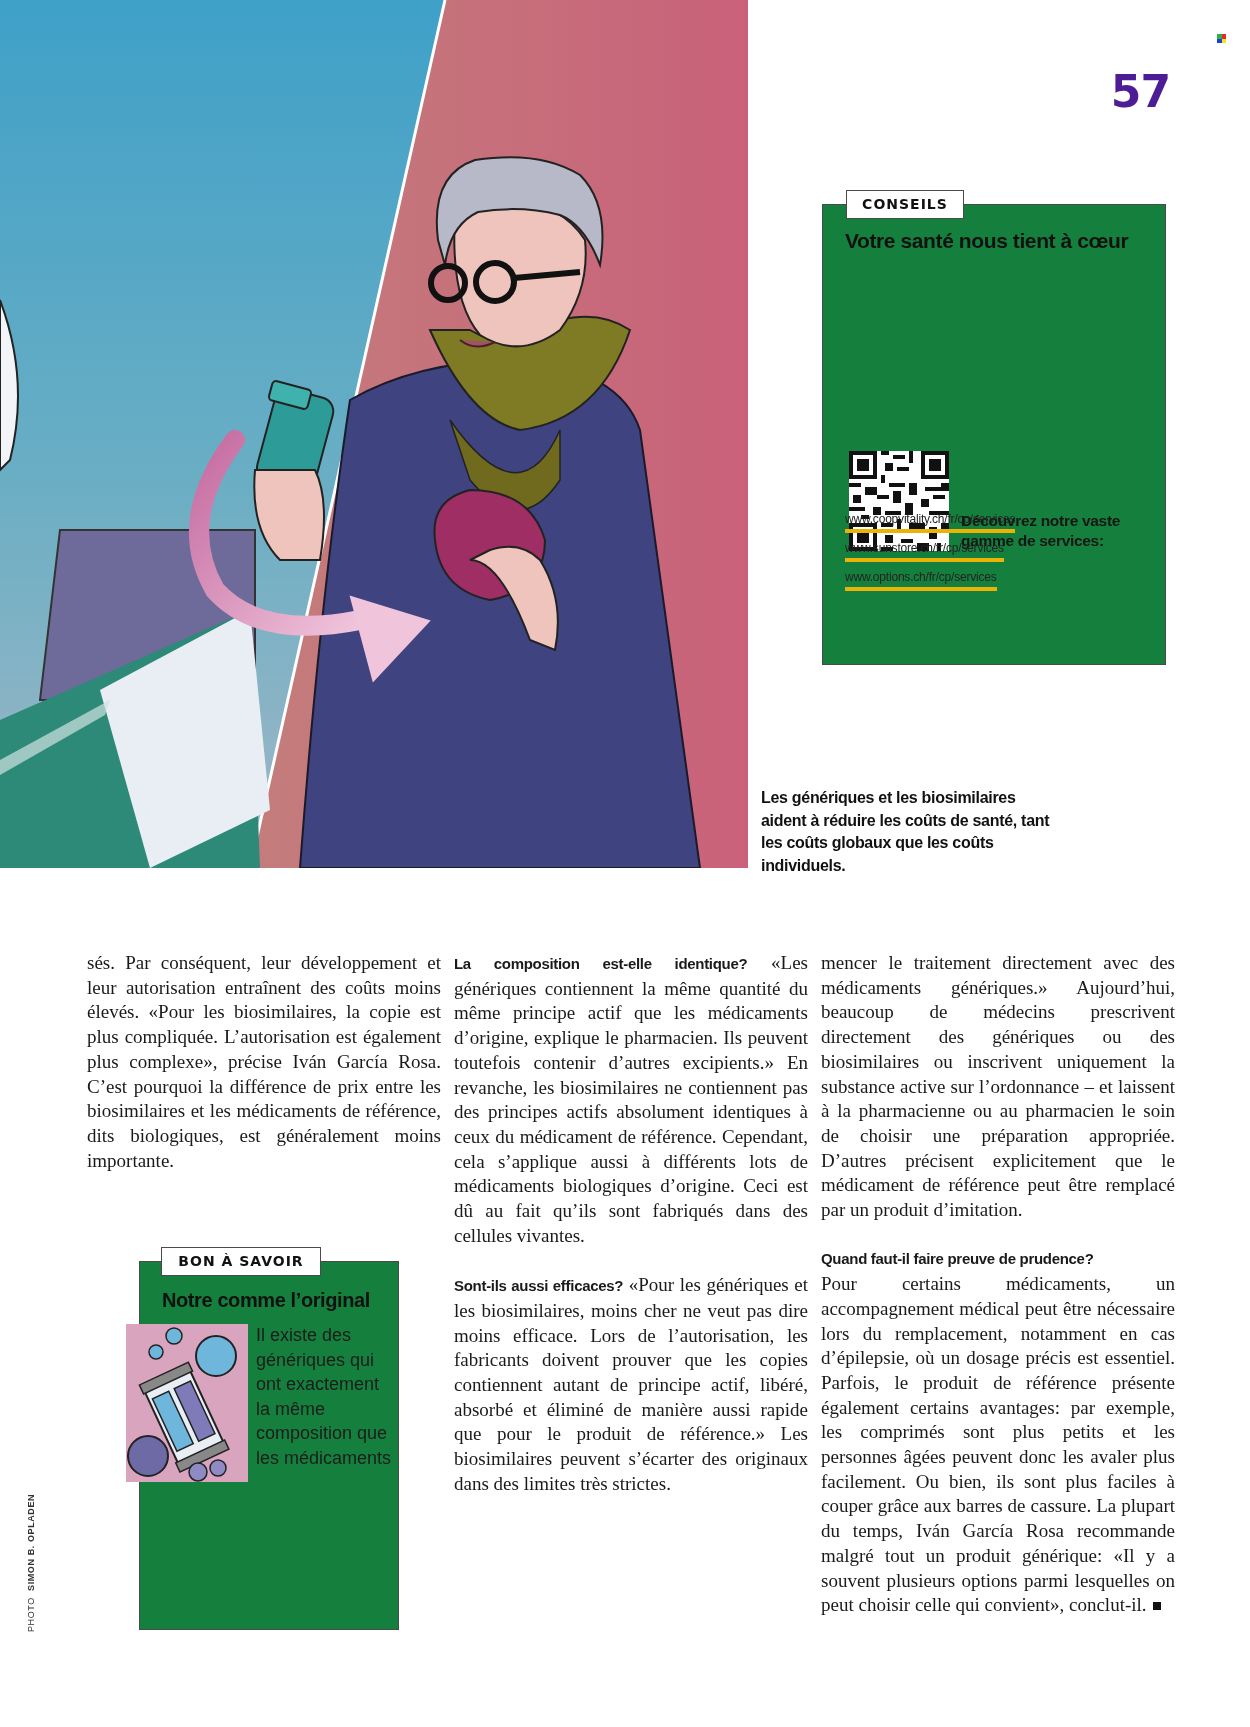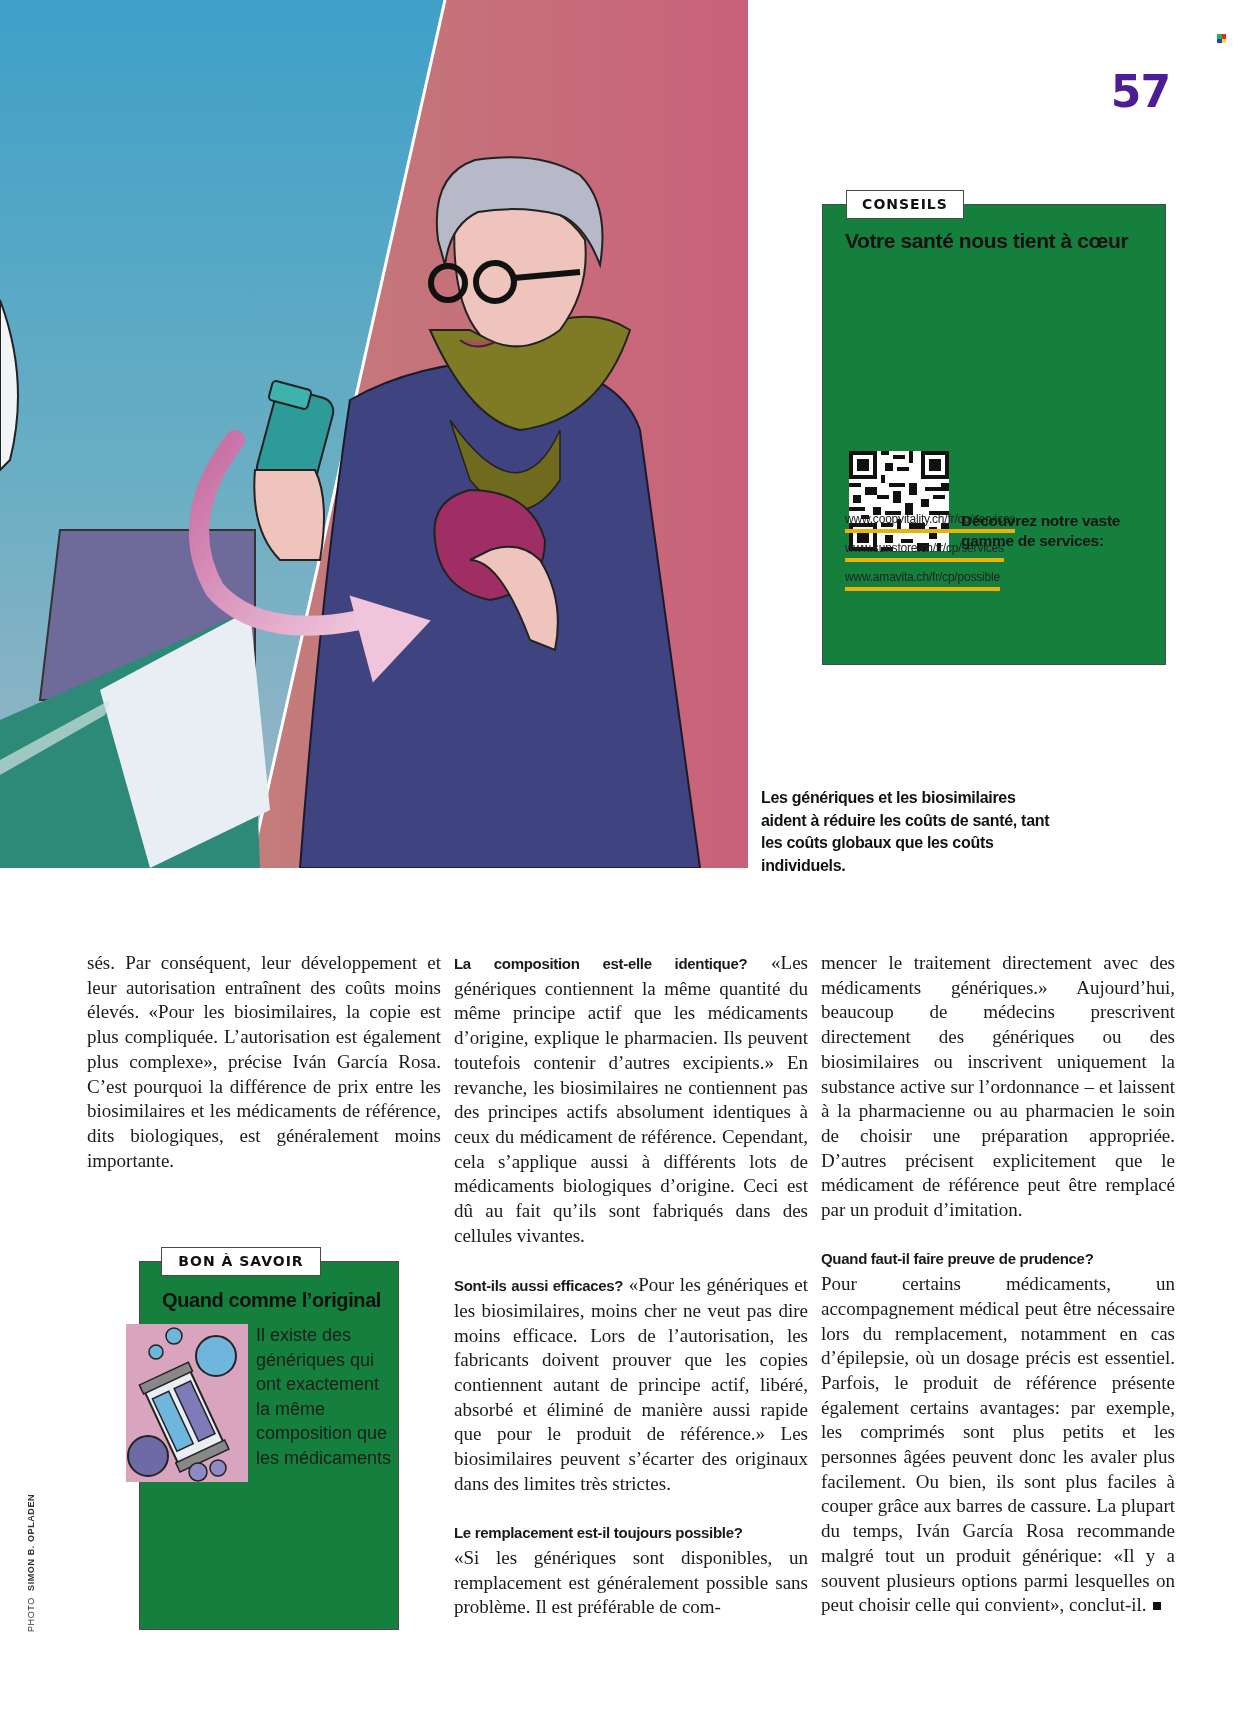--- a/index.html
+++ b/index.html
@@ -199,54 +199,51 @@
         <rect x="13" y="22" width="3" height="1"></rect>
       <rect x="17" y="23" width="3" height="2"></rect>
         <rect x="22" y="23" width="1" height="2"></rect>
         <rect x="8" y="24" width="3" height="1"></rect>
     </g>
   </svg>
   <div id="services-text">Découvrez notre vaste gamme de services:</div>
 
   <a class="svc-link" style="top:304px" href="#">www.coopvitality.ch/fr/cp/services</a>
   <a class="svc-link" style="top:333px" href="#">www.sunstore.ch/fr/cp/services</a>
-  <a class="svc-link" style="top:362px" href="#">www.amavita.ch/fr/cp/possible</a>
+  <a class="svc-link" style="top:362px" href="#">www.options.ch/fr/cp/services</a>
 </div>
 
 <div id="caption" class="abs">Les génériques et les biosimilaires aident à réduire les coûts de santé, tant les coûts globaux que les coûts individuels.</div>
 
 <div id="col1" class="col">
   <p>sés. Par conséquent, leur développement et leur autorisation entraînent des coûts moins élevés. «Pour les biosimilaires, la copie est plus compliquée. L’autorisation est également plus complexe», précise Iván García Rosa. C’est pourquoi la différence de prix entre les biosimilaires et les médicaments de référence, dits biologiques, est généralement moins importante.</p>
 </div>
 
 <div id="col2" class="col">
   <p>
     <span class="q">La composition est-elle identique?</span><span> «Les génériques contiennent la même quantité du même principe actif que les médicaments d’origine, explique le pharmacien. Ils peuvent toutefois contenir d’autres excipients.» En revanche, les biosimilaires ne contiennent pas des principes actifs absolument identiques à ceux du médicament de référence. Cependant, cela s’applique aussi à différents lots de médicaments biologiques d’origine. Ceci est dû au fait qu’ils sont fabriqués dans des cellules vivantes.</span>
   </p>
   <div class="gap"></div>
   <p>
     <span class="q">Sont-ils aussi efficaces?</span><span> «Pour les génériques et les biosimilaires, moins cher ne veut pas dire moins efficace. Lors de l’autorisation, les fabricants doivent prouver que les copies contiennent autant de principe actif, libéré, absorbé et éliminé de manière aussi rapide que pour le produit de référence.» Les biosimilaires peuvent s’écarter des originaux dans des limites très strictes.</span>
   </p>
   <div class="gap"></div>
-  <p>
-    <span class="q" style="display:block">Le remplacement est-il toujours possible?</span><span>«Si les génériques sont disponibles, un remplacement est généralement possible sans problème. Il est préférable de com-</span>
-  </p>
 </div>
 
 <div id="col3" class="col">
   <p>mencer le traitement directement avec des médicaments génériques.» Aujourd’hui, beaucoup de médecins prescrivent directement des génériques ou des biosimilaires ou inscrivent uniquement la substance active sur l’ordonnance – et laissent à la pharmacienne ou au pharmacien le soin de choisir une préparation appropriée. D’autres précisent explicitement que le médicament de référence peut être remplacé par un produit d’imitation.</p>
   <div class="gap"></div>
   <p>
     <span class="q" style="display:block">Quand faut-il faire preuve de prudence?</span><span>Pour certains médicaments, un accompagnement médical peut être nécessaire lors du remplacement, notamment en cas d’épilepsie, où un dosage précis est essentiel. Parfois, le produit de référence présente également certains avantages: par exemple, les comprimés sont plus petits et les personnes âgées peuvent donc les avaler plus facilement. Ou bien, ils sont plus faciles à couper grâce aux barres de cassure. La plupart du temps, Iván García Rosa recommande malgré tout un produit générique: «Il y a souvent plusieurs options parmi lesquelles on peut choisir celle qui convient», conclut-il.</span><span id="end-mark"></span>
   </p>
 </div>
 
 <div id="savoir-box" class="abs boxed">
   <div id="savoir-label" class="box-label">BON À SAVOIR</div>
-  <div id="savoir-title" class="box-title">Quand comme l’original</div>
+  <div id="savoir-title" class="box-title">Notre comme l’original</div>
   <div id="savoir-body-top" class="box-body">Il existe des génériques qui ont exactement la même composition que les médicaments</div>
 </div>
 <div id="savoir-image" class="abs">
   <svg width="122" height="158" viewBox="0 0 122 158">
     <circle cx="48" cy="12" r="8" fill="#6fb6dc" stroke="#222" stroke-width="1.5"></circle>
     <circle cx="30" cy="28" r="7" fill="#6fb6dc" stroke="#222" stroke-width="1.5"></circle>
     <circle cx="90" cy="32" r="20" fill="#6fb6dc" stroke="#222" stroke-width="2"></circle>
     <g transform="rotate(-25 60 90)">
       <rect x="32" y="48" width="50" height="90" rx="4" fill="#e9edf4" stroke="#222" stroke-width="2"></rect>
       <rect x="36" y="62" width="18" height="58" fill="#6fb6dc" stroke="#222" stroke-width="1.5"></rect>

